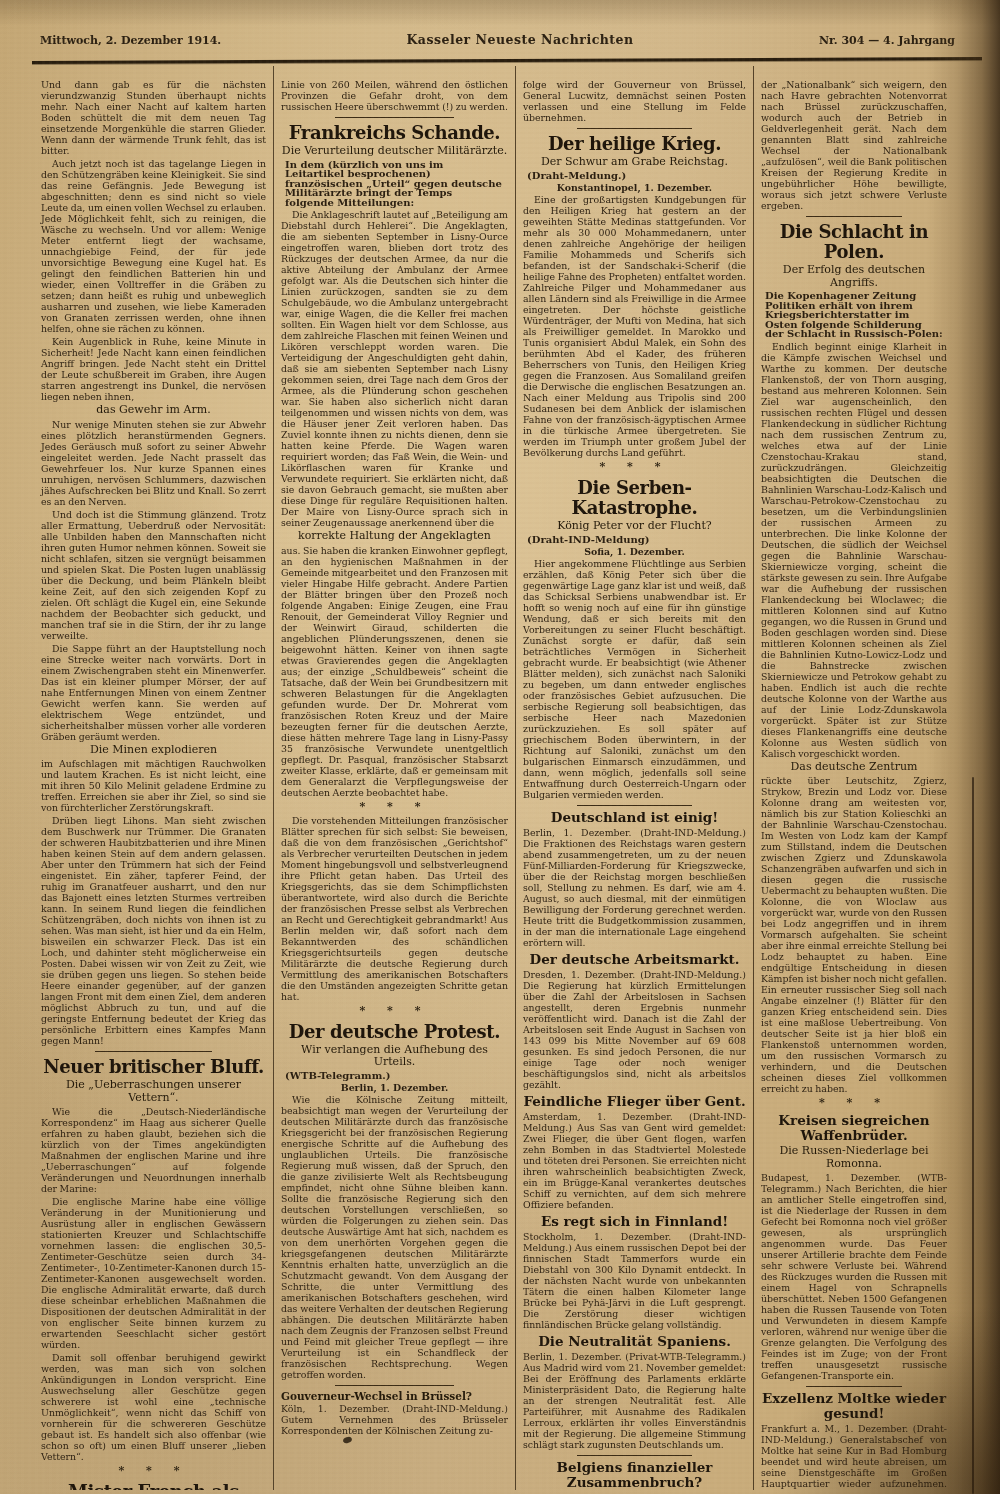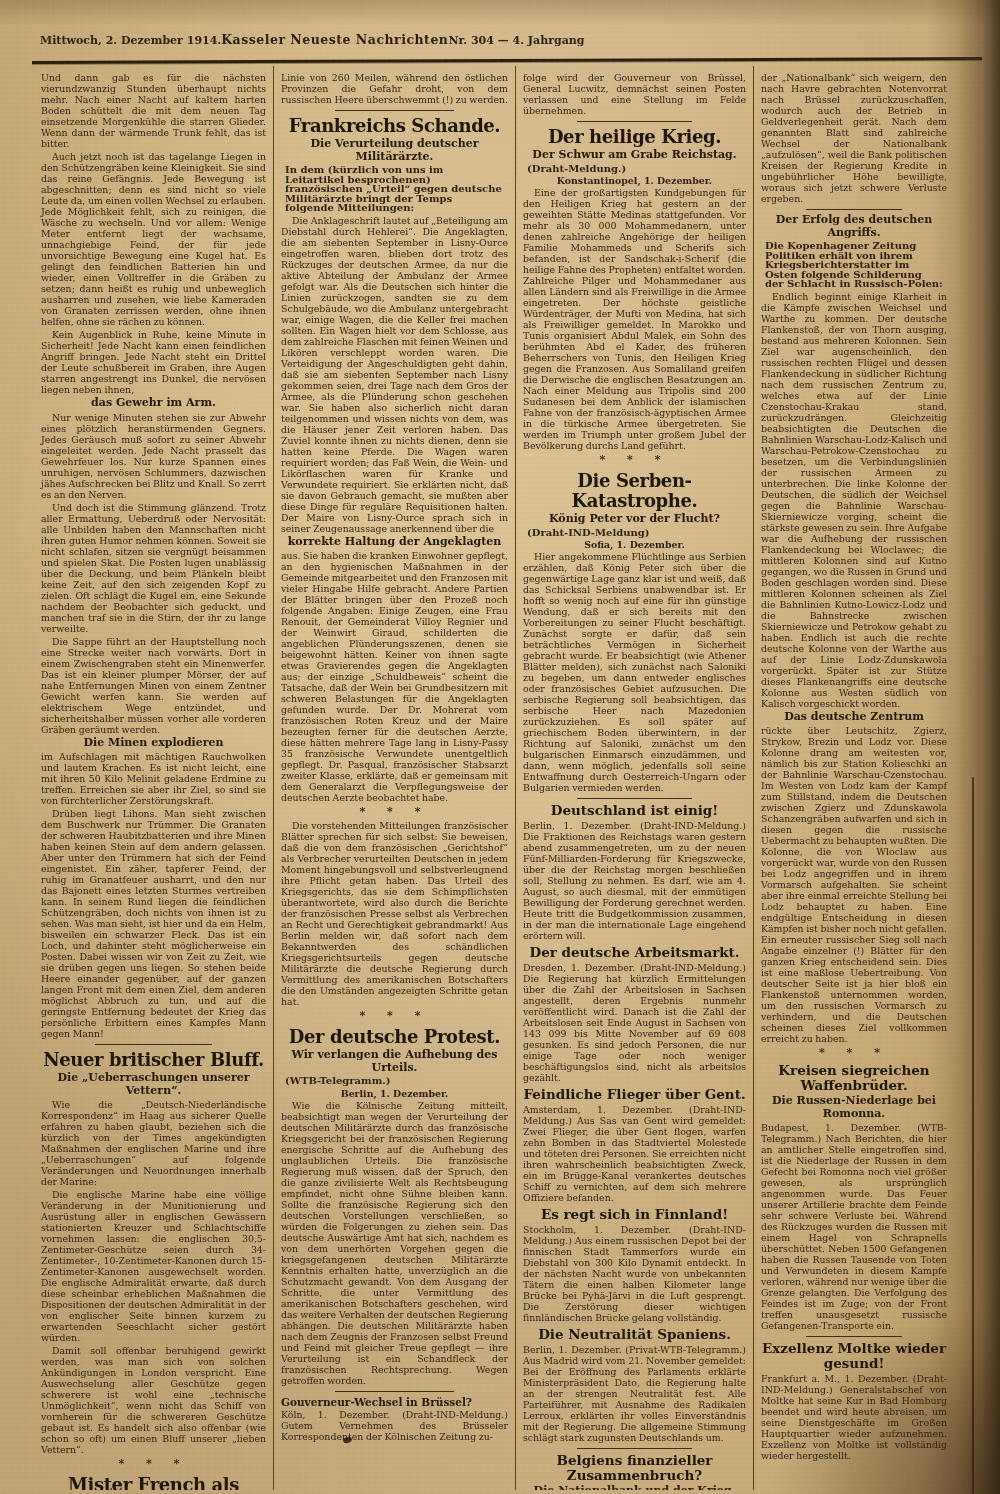--- a/index.html
+++ b/index.html
@@ -16,37 +16,37 @@
   .binding{position:absolute;top:0;right:0;width:72px;height:100%;pointer-events:none;
     background:linear-gradient(to right, rgba(0,0,0,0) 0%, rgba(96,70,36,.22) 40%, rgba(66,45,20,.5) 75%, rgba(43,28,12,.8) 100%);}
   .crease{position:absolute;right:26px;top:52%;width:2px;height:48%;background:rgba(30,19,8,.65);border-radius:2px;}
   .corner-shade{position:absolute;right:0;bottom:0;width:230px;height:190px;pointer-events:none;
     background:radial-gradient(ellipse at 100% 100%, rgba(40,26,10,.55) 0%, rgba(0,0,0,0) 70%);}
   .top-shade{position:absolute;left:0;top:0;width:100%;height:26px;background:linear-gradient(to bottom, rgba(70,50,24,.25), rgba(0,0,0,0));pointer-events:none;}
   .blot{position:absolute;left:343px;top:1437px;width:9px;height:6px;border-radius:50%;background:rgba(30,20,8,.8);transform:rotate(-20deg);}
   .stain{position:absolute;left:60px;top:430px;width:190px;height:320px;border-radius:50%;
     background:radial-gradient(ellipse, rgba(130,98,52,.10), rgba(0,0,0,0) 70%);pointer-events:none;}
 
-  .masthead{position:absolute;top:32px;left:40px;width:915px;display:flex;justify-content:flex-start;align-items:baseline;
+  .masthead{position:absolute;top:32px;left:40px;width:915px;display:flex;justify-content:space-between;align-items:baseline;
     font-size:11px;font-weight:bold;color:#2b2012;}
   .mast-title{font-size:12.5px;letter-spacing:.5px;}
   .head-rule{position:absolute;top:59px;left:32px;width:950px;height:3px;background:#281d0e;transform:rotate(-.25deg);box-shadow:0 1px 0 rgba(40,29,14,.4);}
 
   .cols{position:absolute;top:66px;left:34px;width:920px;height:1424px;display:flex;}
-  .col{height:100%;overflow:hidden;box-sizing:border-box;padding:6px 7px 0 7px;border-right:1px solid rgba(52,37,18,.8);}
+  .col{height:100%;overflow:hidden;box-sizing:border-box;padding:13px 7px 0 7px;border-right:1px solid rgba(52,37,18,.8);}
   .col:last-child{border-right:none;}
   .col1{width:240px}.col2{width:242px}.col3{width:238px}.col4{width:200px}
 
   .blk{margin:0;}
   .p{font-size:9.4px;line-height:11px;text-align:justify;text-indent:11px;margin-bottom:2px;
      word-spacing:-0.4px;color:#2a1e10;}
   .p.ni{text-indent:0;}
   .h1{font-size:18px;line-height:20px;font-weight:bold;text-align:center;margin:5px 0 2px;color:#1d140a;letter-spacing:-.4px;}
   .h1s{font-size:13.5px;line-height:15px;font-weight:bold;text-align:center;margin:4px 0 2px;color:#1d140a;}
-  .h2{font-size:11px;line-height:12.5px;font-weight:bold;text-align:center;margin:1px 0 2px;color:#221809;}
+  .h2{font-size:11px;line-height:12.5px;font-weight:normal;text-align:center;margin:1px 0 2px;color:#221809;}
   .sidehead{font-size:10.5px;line-height:12px;font-weight:bold;text-align:left;margin:3px 0 1px;color:#221809;}
   .note{font-size:10px;line-height:9.5px;font-weight:bold;text-align:left;margin:1px 4px 2px;color:#2a1e10;}
   .dateline{font-size:9.4px;line-height:11px;font-weight:bold;text-align:center;margin:0 0 1px;}
   .stars{text-align:center;font-weight:bold;font-size:11px;letter-spacing:9px;line-height:12px;margin:3px 0 2px;color:#241a0c;}
   .rule{border:none;border-top:1px solid #3b2b15;width:52%;margin:5px auto 4px;height:0;}
 </style>
 </head>
 <body>
 
 <div class="page">
@@ -127,20 +127,21 @@
         <div class="blk p ni">Stockholm, 1. Dezember. (Draht-IND-Meldung.) Aus einem russischen Depot bei der finnischen Stadt Tammerfors wurde ein Diebstahl von 300 Kilo Dynamit entdeckt. In der nächsten Nacht wurde von unbekannten Tätern die einen halben Kilometer lange Brücke bei Pyhä-Järvi in die Luft gesprengt. Die Zerstörung dieser wichtigen finnländischen Brücke gelang vollständig.</div>
         <h2 class="blk h1s">Die Neutralität Spaniens.</h2>
         <div class="blk p ni">Berlin, 1. Dezember. (Privat-WTB-Telegramm.) Aus Madrid wird vom 21. November gemeldet: Bei der Eröffnung des Parlaments erklärte Ministerpräsident Dato, die Regierung halte an der strengen Neutralität fest. Alle Parteiführer, mit Ausnahme des Radikalen Lerroux, erklärten ihr volles Einverständnis mit der Regierung. Die allgemeine Stimmung schlägt stark zugunsten Deutschlands um.</div>
         <div class="blk rule"></div>
         <h2 class="blk h1s">Belgiens finanzieller Zusammenbruch?</h2>
         <div class="blk h2">Die Nationalbank und der Krieg.</div>
       </div>
       <div class="col col4">
         <div class="blk p ni">der „Nationalbank“ sich weigern, den nach Havre gebrachten Notenvorrat nach Brüssel zurückzuschaffen, wodurch auch der Betrieb in Geldverlegenheit gerät. Nach dem genannten Blatt sind zahlreiche Wechsel der Nationalbank „aufzulösen“, weil die Bank politischen Kreisen der Regierung Kredite in ungebührlicher Höhe bewilligte, woraus sich jetzt schwere Verluste ergeben.</div>
         <div class="blk rule"></div>
+        <h2 class="blk h1">Die Schlacht in Polen.</h2>
         <div class="blk h2">Der Erfolg des deutschen Angriffs.</div>
         <div class="blk note">Die Kopenhagener Zeitung Politiken erhält von ihrem Kriegsberichterstatter im Osten folgende Schilderung der Schlacht in Russisch-Polen:</div>
         <div class="blk p">Endlich beginnt einige Klarheit in die Kämpfe zwischen Weichsel und Warthe zu kommen. Der deutsche Flankenstoß, der von Thorn ausging, bestand aus mehreren Kolonnen. Sein Ziel war augenscheinlich, den russischen rechten Flügel und dessen Flankendeckung in südlicher Richtung nach dem russischen Zentrum zu, welches etwa auf der Linie Czenstochau-Krakau stand, zurückzudrängen. Gleichzeitig beabsichtigten die Deutschen die Bahnlinien Warschau-Lodz-Kalisch und Warschau-Petrokow-Czenstochau zu besetzen, um die Verbindungslinien der russischen Armeen zu unterbrechen. Die linke Kolonne der Deutschen, die südlich der Weichsel gegen die Bahnlinie Warschau-Skierniewicze vorging, scheint die stärkste gewesen zu sein. Ihre Aufgabe war die Aufhebung der russischen Flankendeckung bei Wloclawec; die mittleren Kolonnen sind auf Kutno gegangen, wo die Russen in Grund und Boden geschlagen worden sind. Diese mittleren Kolonnen scheinen als Ziel die Bahnlinien Kutno-Lowicz-Lodz und die Bahnstrecke zwischen Skierniewicze und Petrokow gehabt zu haben. Endlich ist auch die rechte deutsche Kolonne von der Warthe aus auf der Linie Lodz-Zdunskawola vorgerückt. Später ist zur Stütze dieses Flankenangriffs eine deutsche Kolonne aus Westen südlich von Kalisch vorgeschickt worden.</div>
         <div class="blk h2">Das deutsche Zentrum</div>
         <div class="blk p ni">rückte über Leutschitz, Zgierz, Strykow, Brezin und Lodz vor. Diese Kolonne drang am weitesten vor, nämlich bis zur Station Kolieschki an der Bahnlinie Warschau-Czenstochau. Im Westen von Lodz kam der Kampf zum Stillstand, indem die Deutschen zwischen Zgierz und Zdunskawola Schanzengräben aufwarfen und sich in diesen gegen die russische Uebermacht zu behaupten wußten. Die Kolonne, die von Wloclaw aus vorgerückt war, wurde von den Russen bei Lodz angegriffen und in ihrem Vormarsch aufgehalten. Sie scheint aber ihre einmal erreichte Stellung bei Lodz behauptet zu haben. Eine endgültige Entscheidung in diesen Kämpfen ist bisher noch nicht gefallen. Ein erneuter russischer Sieg soll nach Angabe einzelner (!) Blätter für den ganzen Krieg entscheidend sein. Dies ist eine maßlose Uebertreibung. Von deutscher Seite ist ja hier bloß ein Flankenstoß unternommen worden, um den russischen Vormarsch zu verhindern, und die Deutschen scheinen dieses Ziel vollkommen erreicht zu haben.</div>
         <div class="blk stars">* * *</div>
         <h2 class="blk h1s">Kreisen siegreichen Waffenbrüder.</h2>
         <div class="blk h2">Die Russen-Niederlage bei Romonna.</div>
         <div class="blk p ni">Budapest, 1. Dezember. (WTB-Telegramm.) Nach Berichten, die hier an amtlicher Stelle eingetroffen sind, ist die Niederlage der Russen in dem Gefecht bei Romonna noch viel größer gewesen, als ursprünglich angenommen wurde. Das Feuer unserer Artillerie brachte dem Feinde sehr schwere Verluste bei. Während des Rückzuges wurden die Russen mit einem Hagel von Schrapnells überschüttet. Neben 1500 Gefangenen haben die Russen Tausende von Toten und Verwundeten in diesem Kampfe verloren, während nur wenige über die Grenze gelangten. Die Verfolgung des Feindes ist im Zuge; von der Front treffen unausgesetzt russische Gefangenen-Transporte ein.</div>
         <div class="blk rule"></div>

